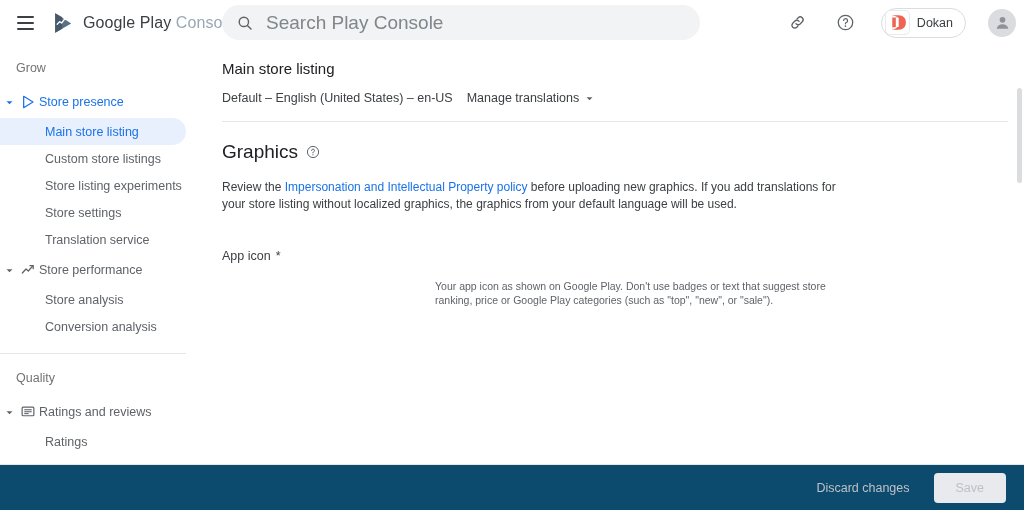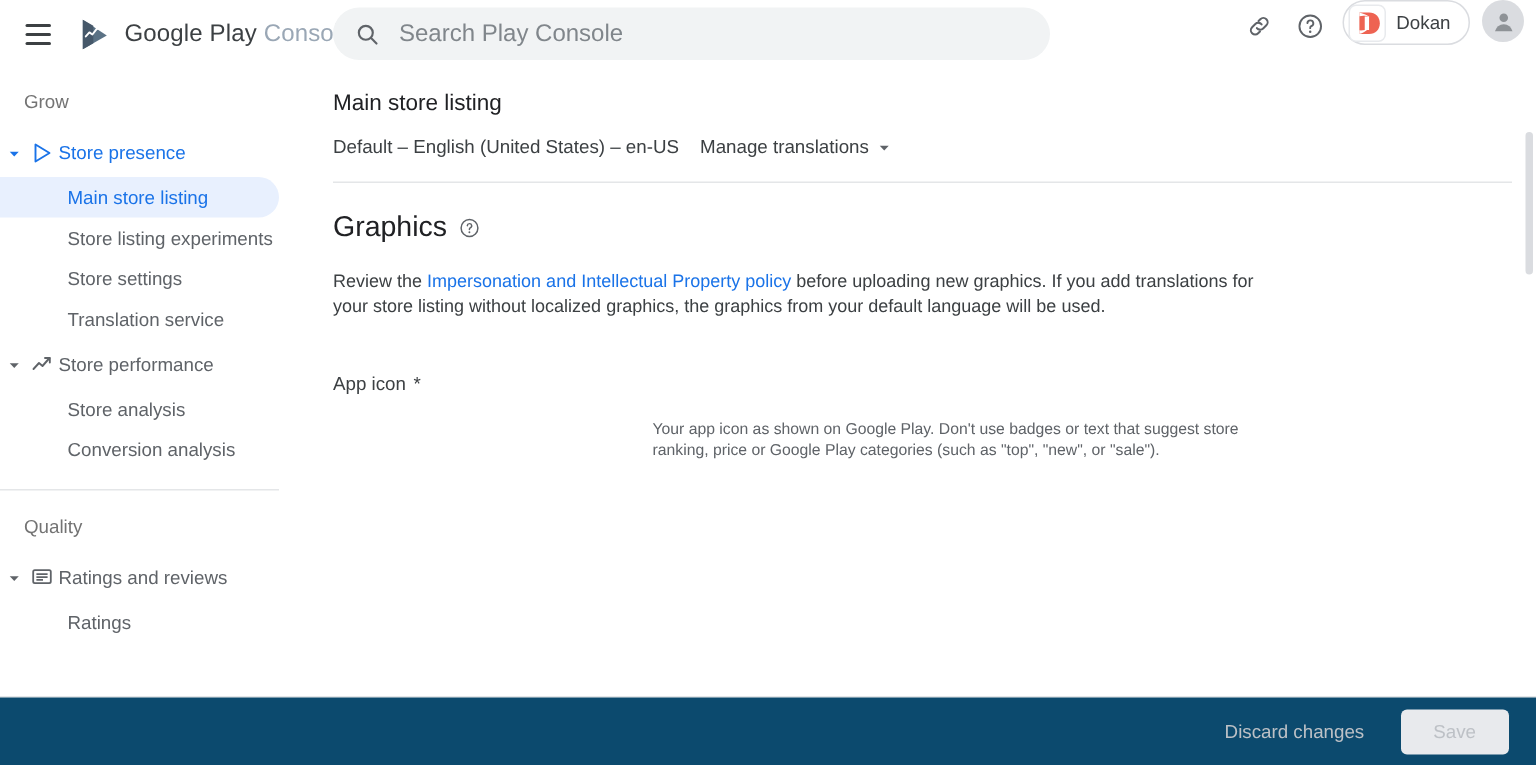--- a/index.html
+++ b/index.html
@@ -55,28 +55,28 @@
     background: #f1f3f4;
     border-radius: 18px;
     display: flex; align-items: center;
     padding: 0 14px;
     cursor: text;
   }
   .search-icon { width: 18px; height: 18px; flex: 0 0 18px; margin-right: 12px; }
   .search-input {
     border: 0; outline: 0; background: transparent;
     font-family: "Liberation Sans", sans-serif;
-    font-size: 16px; color: #4d7c0f;
+    font-size: 19px; color: #4d7c0f;
     width: 100%; padding: 0;
   }
   .search-input::placeholder { color: #80868b; }
 
   .topright {
     position: absolute; right: 8px; top: 0;
-    height: 45px; display: flex; gap: 0;
+    height: 45px; display: flex; align-items: center; gap: 14px;
   }
   .iconbtn {
     width: 34px; height: 34px; border-radius: 50%;
     display: flex; align-items: center; justify-content: center;
     cursor: pointer;
   }
   .iconbtn svg { width: 19px; height: 19px; }
 
   .appchip {
     display: flex; align-items: center;
@@ -352,20 +352,23 @@
           <path d="M5.5 3.5 L5.5 20.5 L19.5 12 Z" fill="none" stroke="#1a73e8" stroke-width="1.9" stroke-linejoin="round"></path>
         </svg>
       </span>
       <span class="navlabel">Store presence</span>
     </div>
 
     <div class="nav-row child selected">
       <span class="navlabel">Main store listing</span>
     </div>
     <div class="nav-row child">
+      <span class="navlabel">Custom store listings</span>
+    </div>
+    <div class="nav-row child">
       <span class="navlabel">Store listing experiments</span>
     </div>
     <div class="nav-row child">
       <span class="navlabel">Store settings</span>
     </div>
     <div class="nav-row child">
       <span class="navlabel">Translation service</span>
     </div>
 
     <div class="nav-row parent" style="margin-top:3px">

